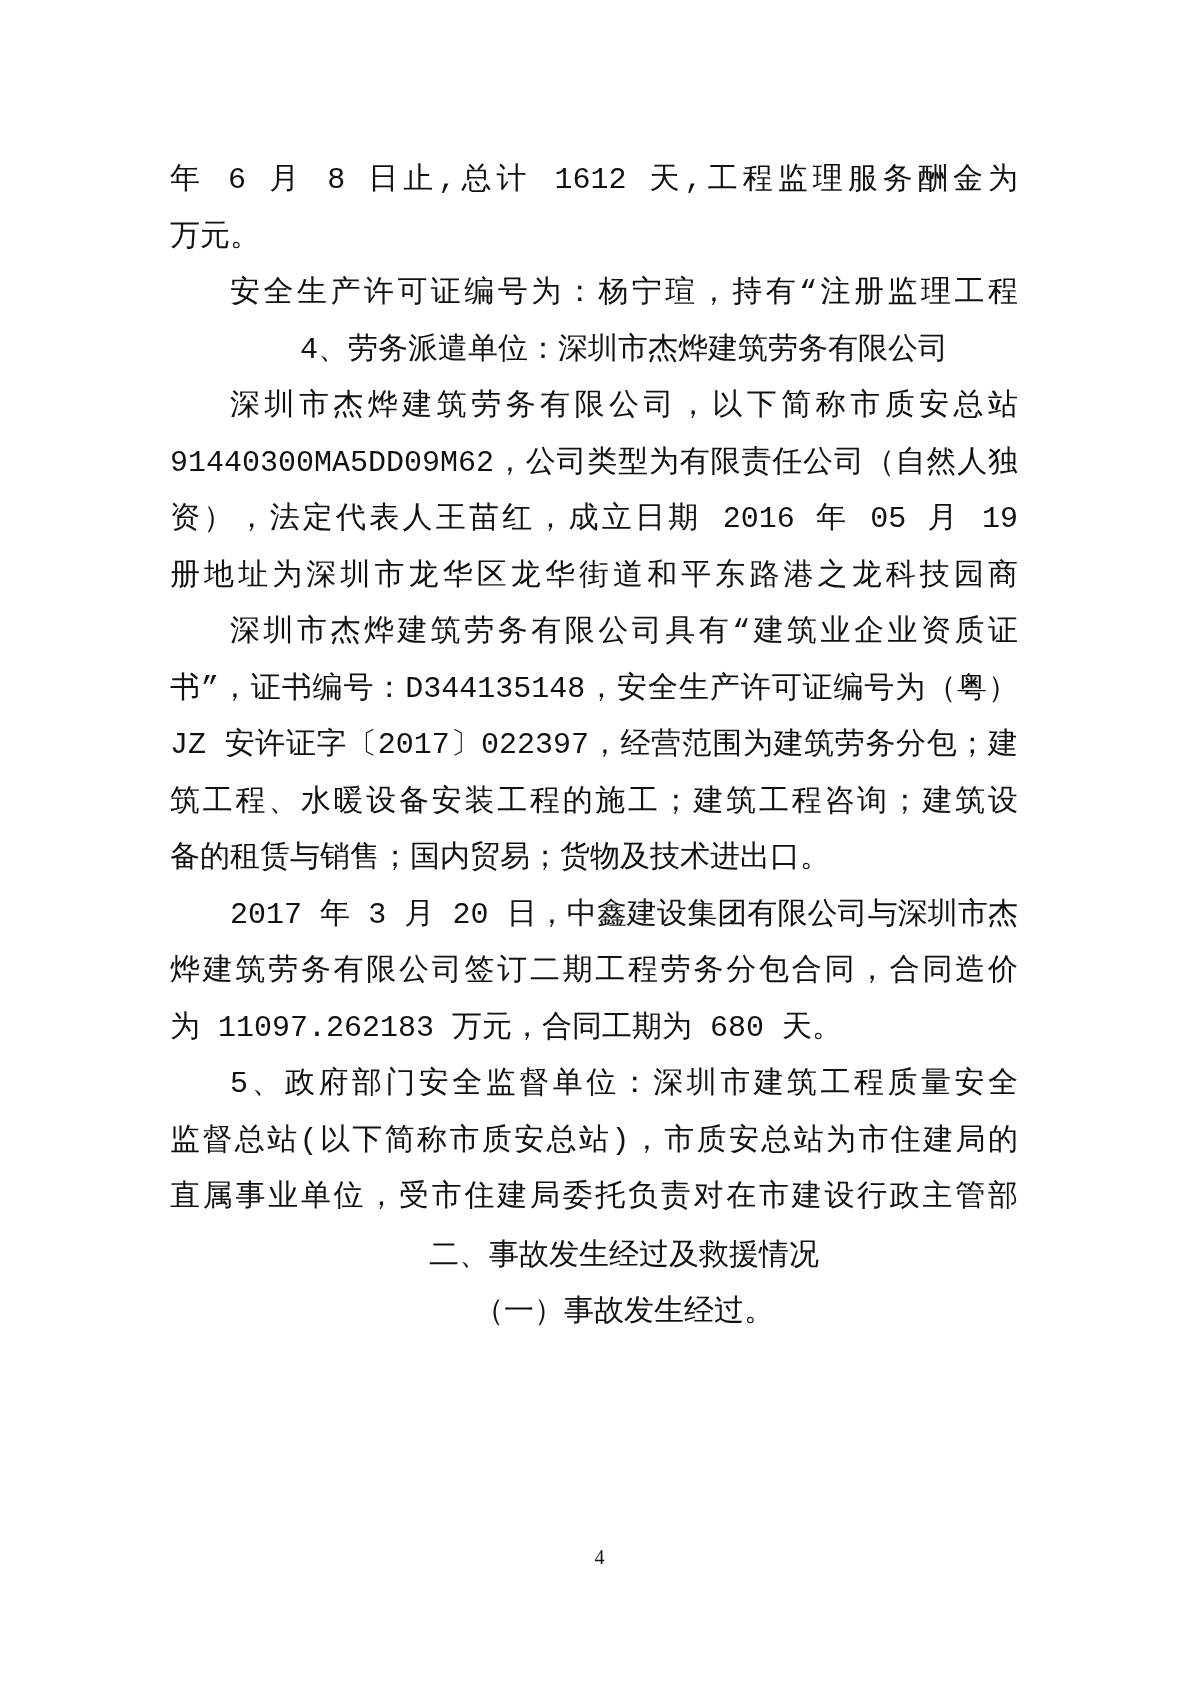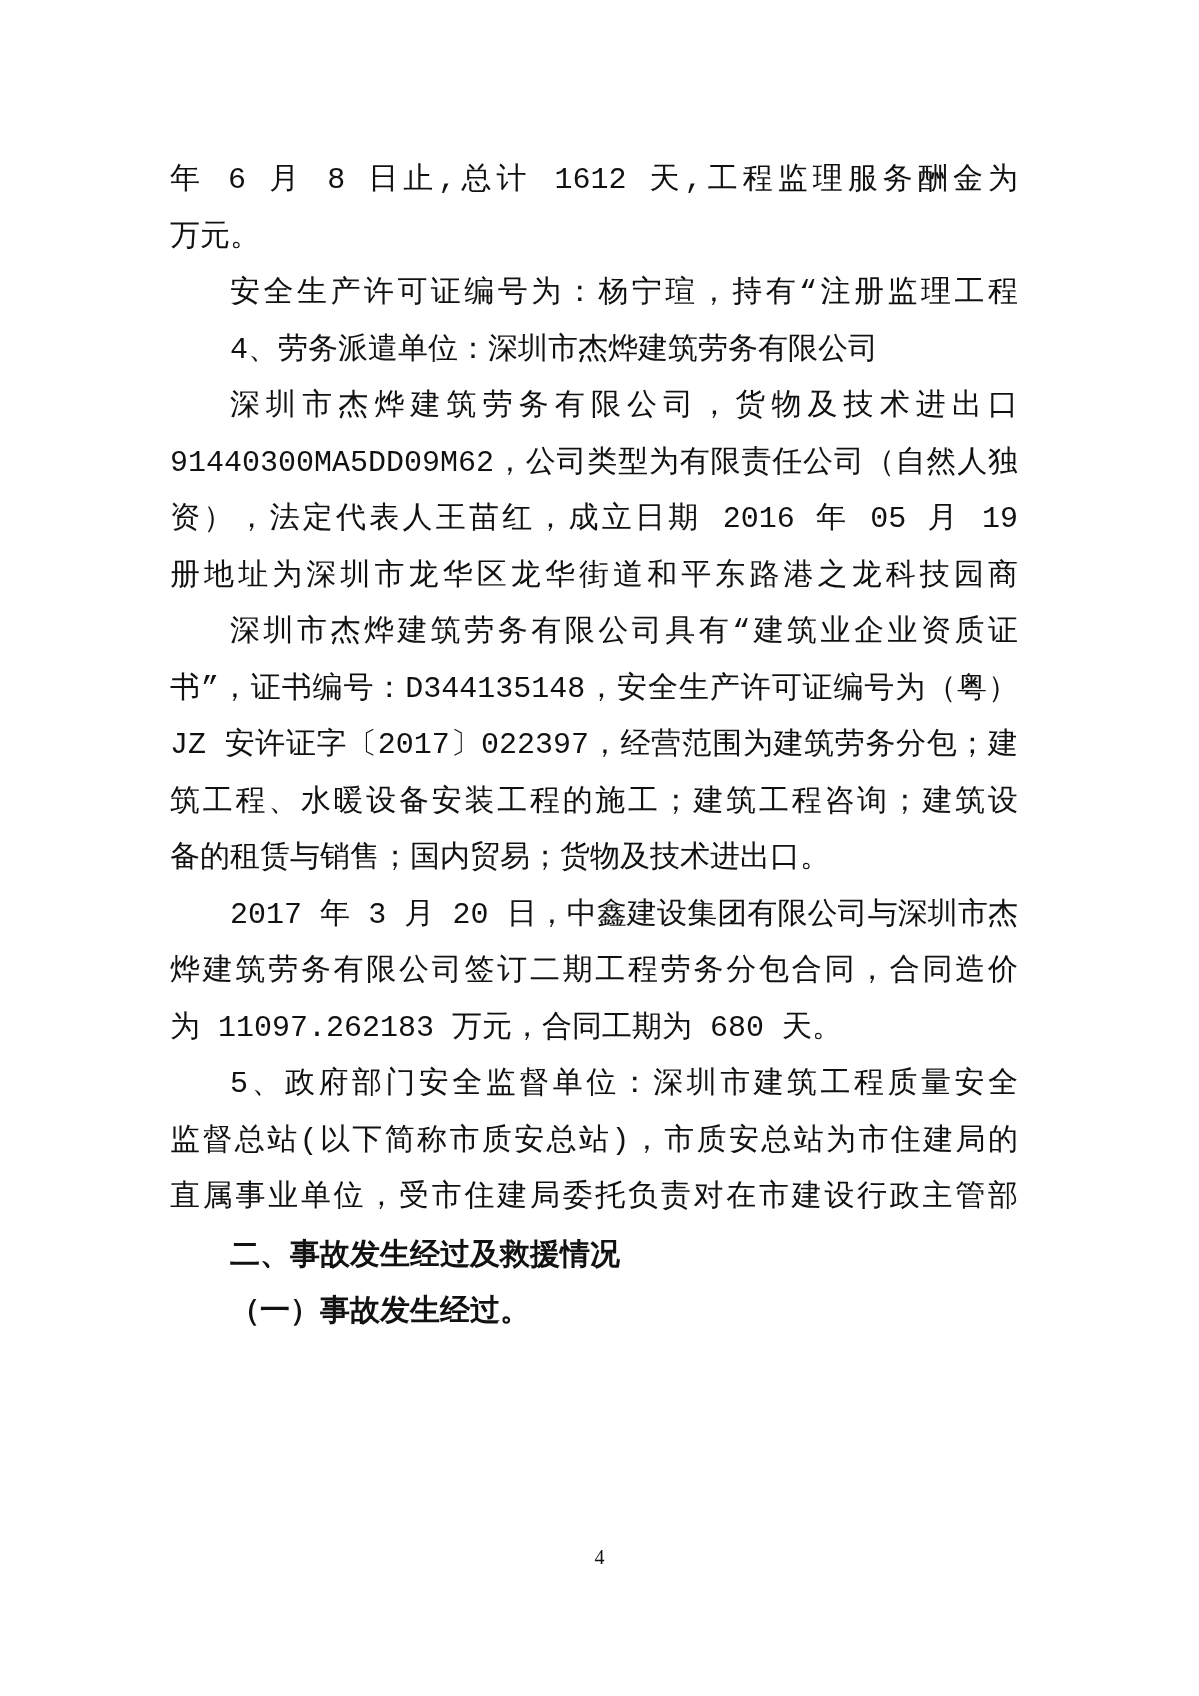--- a/index.html
+++ b/index.html
@@ -32,25 +32,26 @@
     font-family: Liberation Mono, monospace;
   }
   
   .j {
     text-align: justify;
     text-align-last: justify;
   }
   
   .ind {
     text-indent: 2em;
+    text-align: center;
   }
   
   .hd {
     font-family: "Liberation Sans", sans-serif;
-    font-weight: 700;
+    font-weight: 400;
   }
   .footer {
     position: absolute;
     left: 0;
     top: 1545px;
     width: 100%;
     text-align: center;
   }
   .page-num {
     font-size: 20px;
@@ -61,21 +62,21 @@
 </style>
 </head>
 <body>
 
 <div class="page">
   <div class="doc-body">
     <div class="ln j">年 6 月 8 日止,总计 1612 天,工程监理服务酬金为 2700.5517</div>
     <div class="ln">万元。</div>
     <div class="ln ind j">安全生产许可证编号为：杨宁瑄，持有“注册监理工程</div>
     <div class="ln ind">4、劳务派遣单位：深圳市杰烨建筑劳务有限公司</div>
-    <div class="ln ind j">深圳市杰烨建筑劳务有限公司，货物及技术进出口</div>
+    <div class="ln ind j">深圳市杰烨建筑劳务有限公司，以下简称市质安总站</div>
     <div class="ln j">91440300MA5DD09M62，公司类型为有限责任公司（自然人独</div>
     <div class="ln j">资），法定代表人王苗红，成立日期 2016 年 05 月 19 日，注</div>
     <div class="ln j">册地址为深圳市龙华区龙华街道和平东路港之龙科技园商</div>
     <div class="ln ind j">深圳市杰烨建筑劳务有限公司具有“建筑业企业资质证</div>
     <div class="ln j">书”，证书编号：D344135148，安全生产许可证编号为（粤）</div>
     <div class="ln j">JZ 安许证字〔2017〕022397，经营范围为建筑劳务分包；建</div>
     <div class="ln j">筑工程、水暖设备安装工程的施工；建筑工程咨询；建筑设</div>
     <div class="ln">备的租赁与销售；国内贸易；货物及技术进出口。</div>
     <div class="ln ind j">2017 年 3 月 20 日，中鑫建设集团有限公司与深圳市杰</div>
     <div class="ln j">烨建筑劳务有限公司签订二期工程劳务分包合同，合同造价</div>

